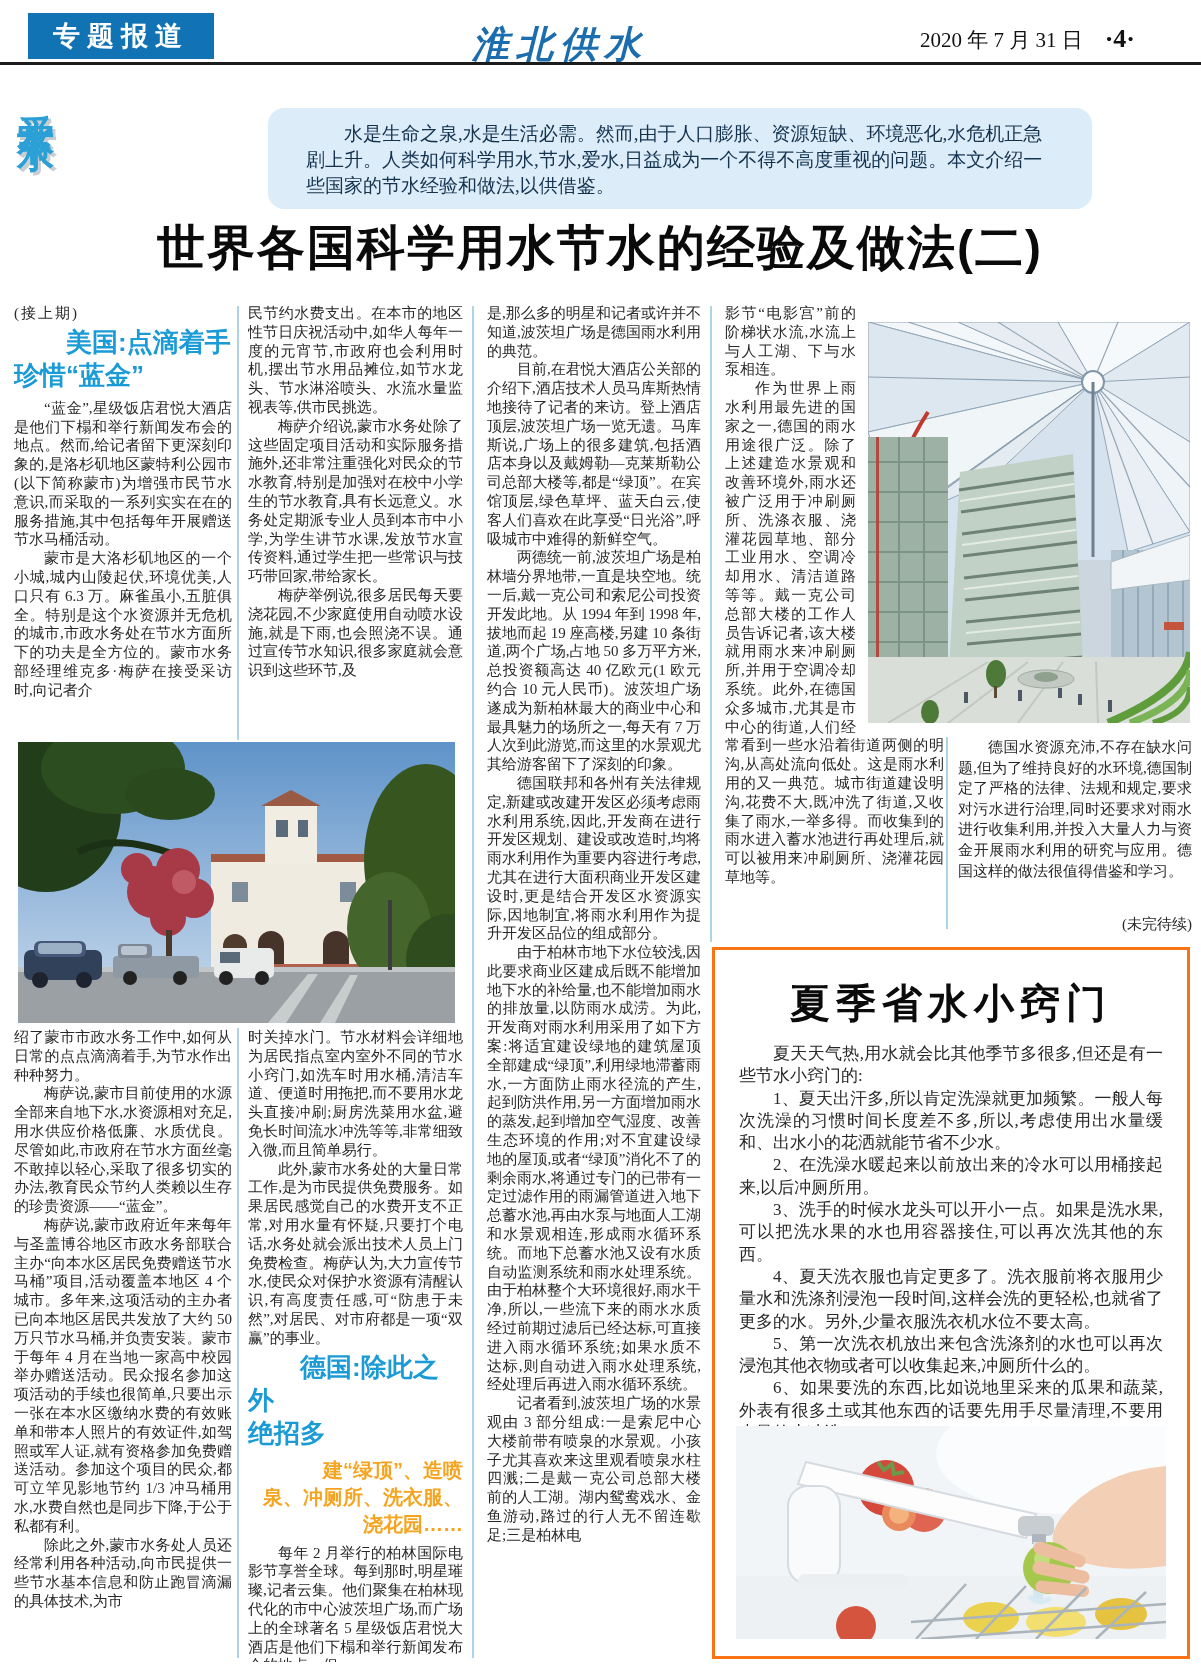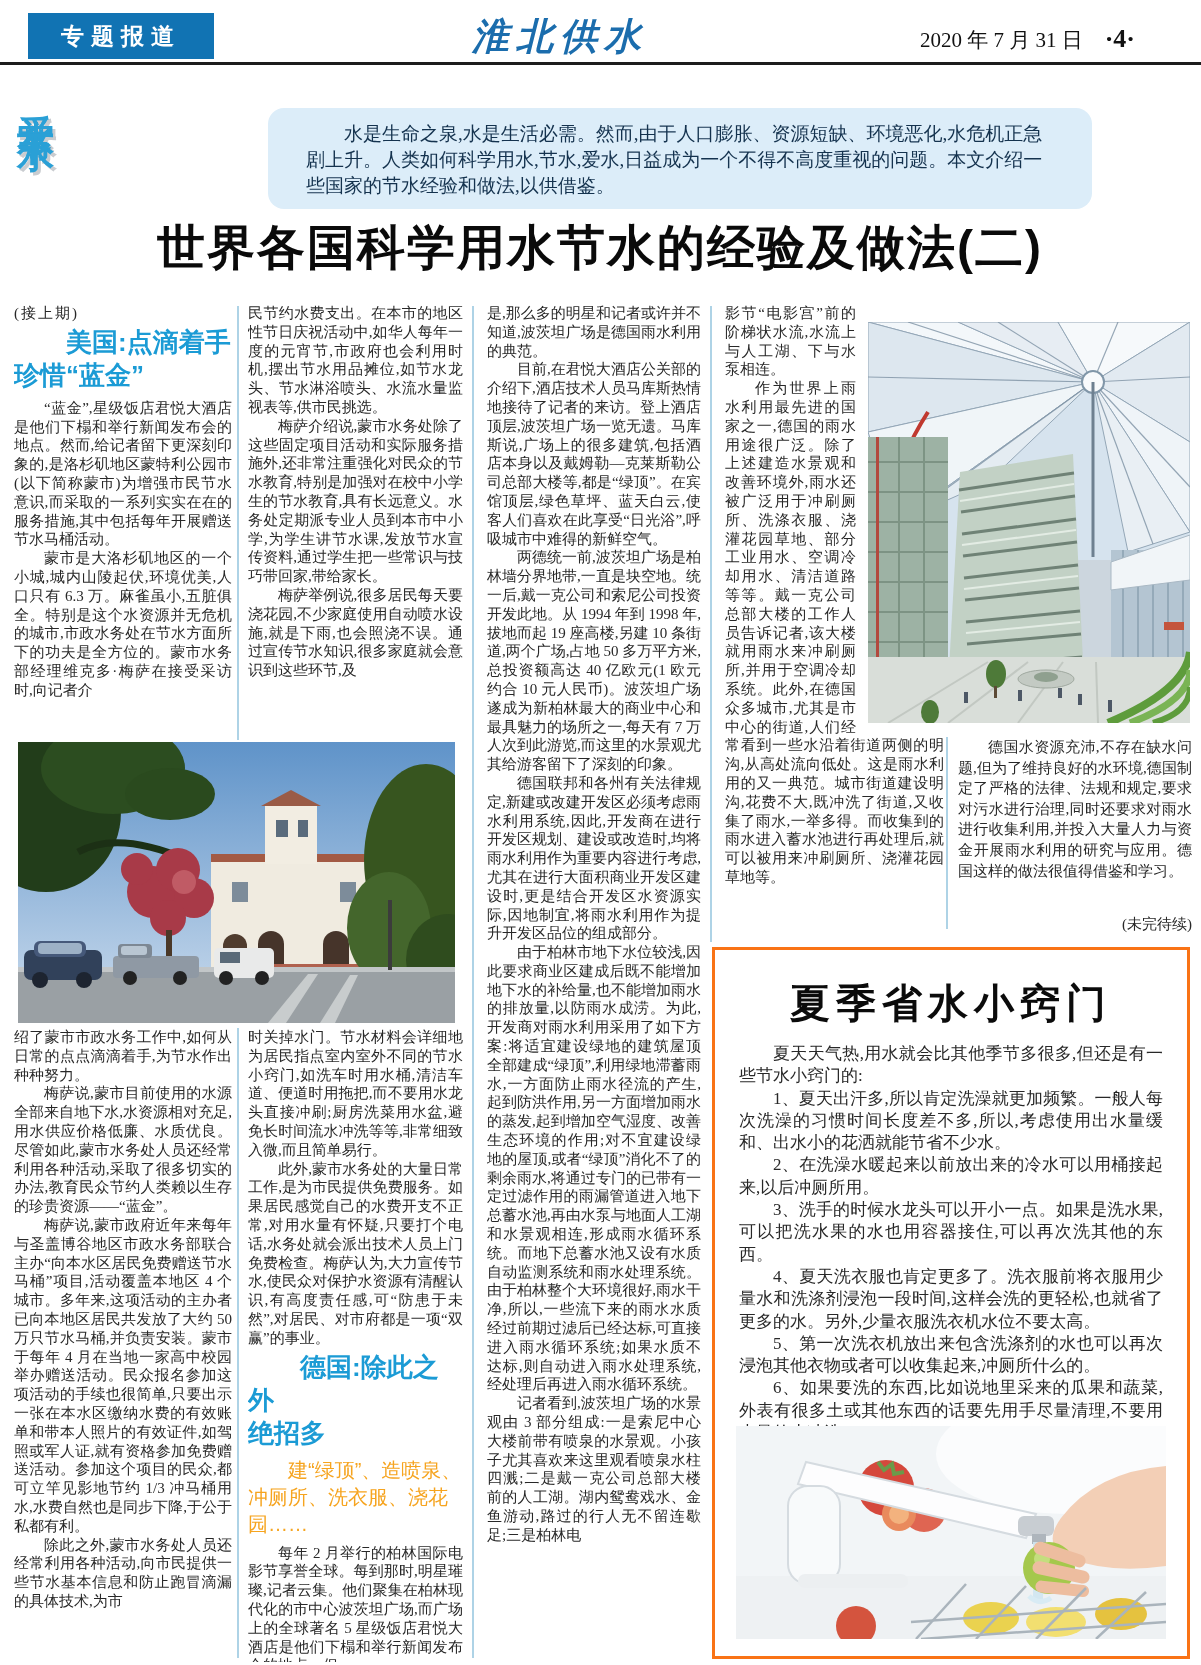--- a/index.html
+++ b/index.html
@@ -1,23 +1,23 @@
 <!DOCTYPE html>
 <html><head>
 <meta charset="utf-8">
 <style>
   html,body{margin:0;padding:0;background:#e8e8e8;}
   .page{position:relative;width:1201px;height:1665px;background:#ffffff;overflow:hidden;
         font-family:"Liberation Serif",serif;color:#282828;}
   .abs{position:absolute;}
   
   .badge{left:28px;top:13px;width:186px;height:46px;background:#1173b3;color:#fff;
-         display:flex;align-items:center;justify-content:center;font-size:23px;font-weight:bold;
+         display:flex;align-items:center;justify-content:center;font-size:27px;font-weight:bold;
          letter-spacing:7px;font-family:"Liberation Sans",sans-serif;}
-  .masthead{left:400px;top:12px;width:320px;text-align:center;font-size:37px;font-weight:bold;
+  .masthead{left:400px;top:20px;width:320px;text-align:center;font-size:37px;font-weight:bold;
             font-style:italic;color:#1b6dad;letter-spacing:7px;font-family:"DejaVu Serif",serif;}
   .dateline{right:66px;top:24px;font-size:21px;color:#111;white-space:nowrap;}
   .pageno{font-size:26px;font-weight:bold;margin-left:22px;}
   .headrule{left:0;top:62px;width:1201px;height:3px;background:#1c1c1c;}
   
   .vtitle{left:10px;top:84px;height:420px;writing-mode:vertical-rl;text-orientation:upright;
           font-size:37px;font-weight:900;color:#2aa0d6;letter-spacing:7px;
           font-family:"Liberation Sans",sans-serif;text-shadow:3px 3px 0 #c9ccd0;}
   
   .introbox{left:268px;top:94px;width:824px;height:101px;border-radius:16px;background:#dcedf9;margin-top:14px;}
@@ -26,22 +26,22 @@
   .headline{left:70px;top:216px;width:1060px;text-align:center;font-size:48px;font-weight:900;
             color:#0a0a0a;letter-spacing:2px;font-family:"Liberation Sans",sans-serif;}
   
   .col{position:absolute;overflow:hidden;text-align:justify;font-size:15px;line-height:18.8px;}
   .col p{margin:0;}
   .ind{text-indent:2em;}
   .cont-label{letter-spacing:2px;margin-bottom:4px;}
   .h2blue{color:#1b9bd5;font-family:"Liberation Sans",sans-serif;font-weight:800;
           font-size:26px;line-height:33px;margin:3px 0 7px 0;text-align:left;}
   .h2blue .l1{text-indent:2em;}
-  .h3orange{color:#f6a41f;font-family:"Liberation Sans",sans-serif;font-weight:400;
-            font-size:20px;line-height:27px;margin:4px 0 6px 0;text-indent:2em;text-align:left;}
+  .h3orange{color:#f6a41f;font-family:"Liberation Sans",sans-serif;font-weight:700;
+            font-size:20px;line-height:27px;margin:4px 0 6px 0;text-indent:2em;text-align:right;}
   .vrule{position:absolute;width:2px;background:#aed3e6;}
   .intrude{float:right;width:88px;height:422px;}
   
   .captioncol{left:958px;top:737px;width:234px;height:198px;font-size:15px;line-height:20.6px;}
   .tbc{position:absolute;right:0;bottom:0;background:#fff;padding-left:8px;}
   
   .photo{position:absolute;display:block;}
   .photo svg{display:block;width:100%;height:100%;}
   
   .tipsbox{left:712px;top:947px;width:478px;height:712px;border:3px solid #f97316;
@@ -83,21 +83,21 @@
     <div class="h2blue">
       <div class="l1">美国:点滴着手</div>
       <div>珍惜“蓝金”</div>
     </div>
     <p class="ind">“蓝金”,星级饭店君悦大酒店是他们下榻和举行新闻发布会的地点。然而,给记者留下更深刻印象的,是洛杉矶地区蒙特利公园市(以下简称蒙市)为增强市民节水意识,而采取的一系列实实在在的服务措施,其中包括每年开展赠送节水马桶活动。</p>
     <p class="ind">蒙市是大洛杉矶地区的一个小城,城内山陵起伏,环境优美,人口只有 6.3 万。麻雀虽小,五脏俱全。特别是这个水资源并无危机的城市,市政水务处在节水方面所下的功夫是全方位的。蒙市水务部经理维克多·梅萨在接受采访时,向记者介</p>
   </div>
 
   <div class="col" style="left:14px;top:1028px;width:218px;height:632px;">
     <p>绍了蒙市市政水务工作中,如何从日常的点点滴滴着手,为节水作出种种努力。</p>
-    <p class="ind">梅萨说,蒙市目前使用的水源全部来自地下水,水资源相对充足,用水供应价格低廉、水质优良。尽管如此,蒙市水务处人员还经常利用各种活动,采取了很多切实的办法,教育民众节约人类赖以生存的珍贵资源——“蓝金”。</p>
+    <p class="ind">梅萨说,蒙市目前使用的水源全部来自地下水,水资源相对充足,用水供应价格低廉、水质优良。尽管如此,市政府在节水方面丝毫不敢掉以轻心,采取了很多切实的办法,教育民众节约人类赖以生存的珍贵资源——“蓝金”。</p>
     <p class="ind">梅萨说,蒙市政府近年来每年与圣盖博谷地区市政水务部联合主办“向本水区居民免费赠送节水马桶”项目,活动覆盖本地区 4 个城市。多年来,这项活动的主办者已向本地区居民共发放了大约 50 万只节水马桶,并负责安装。蒙市于每年 4 月在当地一家高中校园举办赠送活动。民众报名参加这项活动的手续也很简单,只要出示一张在本水区缴纳水费的有效账单和带本人照片的有效证件,如驾照或军人证,就有资格参加免费赠送活动。参加这个项目的民众,都可立竿见影地节约 1/3 冲马桶用水,水费自然也是同步下降,于公于私都有利。</p>
     <p class="ind">除此之外,蒙市水务处人员还经常利用各种活动,向市民提供一些节水基本信息和防止跑冒滴漏的具体技术,为市</p>
   </div>
 
   <div class="col" style="left:248px;top:304px;width:215px;height:437px;">
     <p>民节约水费支出。在本市的地区性节日庆祝活动中,如华人每年一度的元宵节,市政府也会利用时机,摆出节水用品摊位,如节水龙头、节水淋浴喷头、水流水量监视表等,供市民挑选。</p>
     <p class="ind">梅萨介绍说,蒙市水务处除了这些固定项目活动和实际服务措施外,还非常注重强化对民众的节水教育,特别是加强对在校中小学生的节水教育,具有长远意义。水务处定期派专业人员到本市中小学,为学生讲节水课,发放节水宣传资料,通过学生把一些常识与技巧带回家,带给家长。</p>
     <p class="ind">梅萨举例说,很多居民每天要浇花园,不少家庭使用自动喷水设施,就是下雨,也会照浇不误。通过宣传节水知识,很多家庭就会意识到这些环节,及</p>
   </div>
 

